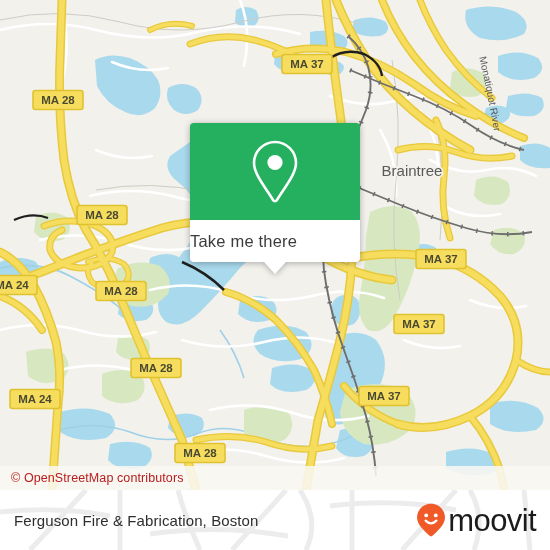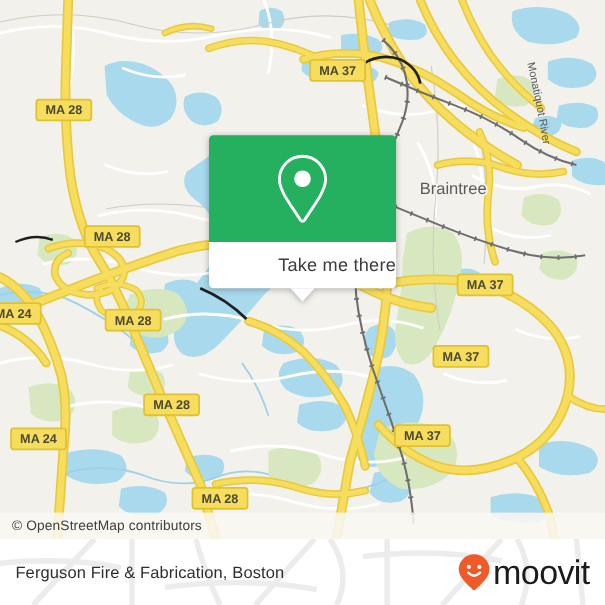--- a/index.html
+++ b/index.html
@@ -33,21 +33,21 @@
     width: 550px; height: 24px;
     background: rgba(248,247,243,0.88);
     display: flex;
     align-items: center;
     box-sizing: border-box;
     padding-left: 11px;
     z-index: 40;
   }
   #attribution .attr-text {
     font-size: 12.5px;
-    color: #404040;
+    color: #b91c1c;
     letter-spacing: 0.1px;
   }
 
   
   #callout {
     position: absolute;
     left: 190px; top: 123px;
     width: 170px;
     z-index: 60;
     filter: drop-shadow(0px 1px 3px rgba(0,0,0,0.30));
@@ -59,21 +59,21 @@
     display: flex;
     align-items: center;
     justify-content: center;
   }
   #callout .card-bottom {
     background: #ffffff;
     height: 42px;
     border-radius: 0 0 4px 4px;
     display: flex;
     align-items: center;
-    justify-content: flex-end;
+    justify-content: flex-start;
   }
   #callout .cta-label {
     font-size: 16.5px;
     color: #3c3c3c;
     letter-spacing: 0.2px;
   }
   #callout .tail {
     position: absolute;
     left: 50%;
     margin-left: -11px;

